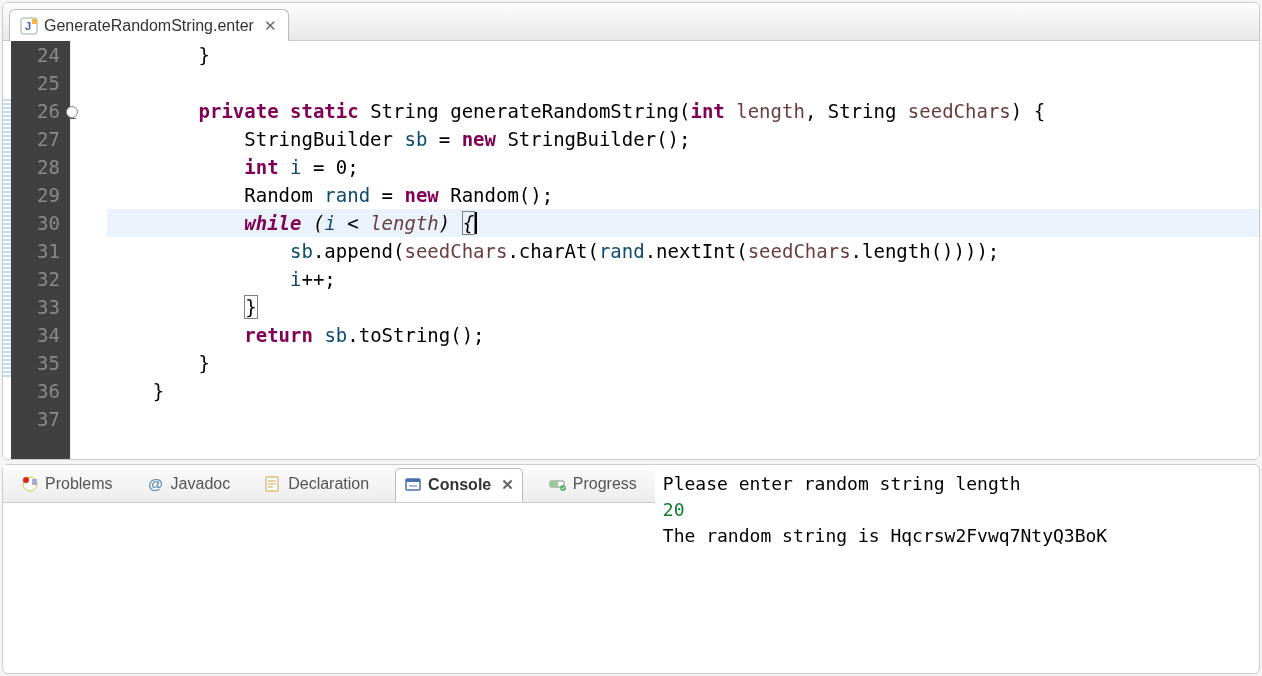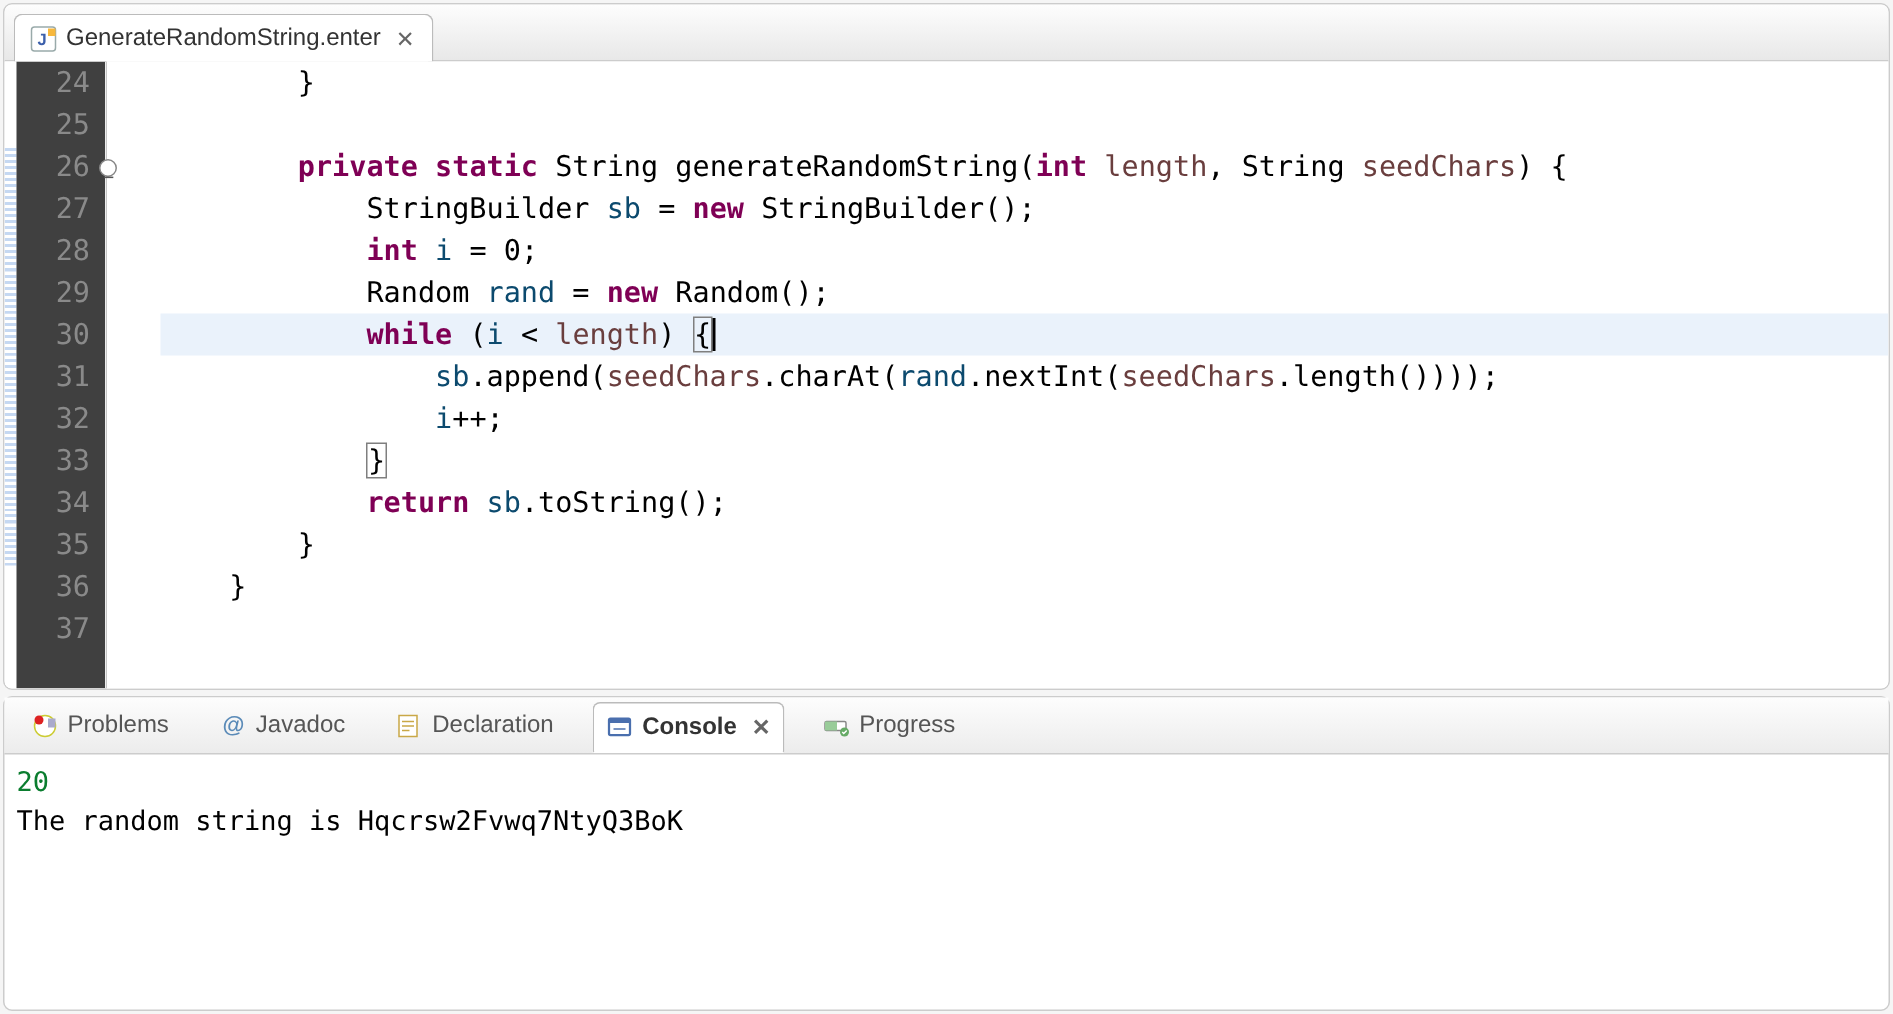--- a/index.html
+++ b/index.html
@@ -118,37 +118,37 @@
   }
   .blue-band .on {
     background: repeating-linear-gradient(0deg,#c5d8f2 0,#c5d8f2 2px,#fff 2px,#fff 4px);
   }
   .code-lines {
     flex: 1;
     padding-left: 20px;
     white-space: pre;
   }
   .code-line { height: 28px; }
-  .hl { background: #eaf2fb; width: 100%; display: inline-block; }
+  .hl { background: #eaf2fb; width: 100%; display: inline-block; font-style: italic; }
   .kw { color: #7f0055; font-weight: bold; }
   .type { color: #000; }
   .var { color: #0c4a6e; }
   .param { color: #6a3e3e; }
   .plain { color: #000; }
   .match-brace { border: 1px solid #7f7f7f; }
   .cursor { border-left: 2px solid #000; }
 
   .bottom-panel {
     background: #fff;
     border: 1px solid #ccc;
     border-radius: 6px;
     margin: 2px;
     height: 210px;
     display: flex;
-    flex-direction: column;
+    flex-direction: row;
   }
   .bottom-tabs {
     background: linear-gradient(#fdfdfd,#ececec);
     border-bottom: 1px solid #ccc;
     height: 38px;
     display: flex;
     align-items: center;
     gap: 18px;
     padding: 0 10px;
     font-size: 16px;
@@ -292,16 +292,17 @@
             <rect x="1" y="6" width="14" height="6" rx="1" fill="#fff" stroke="#888"></rect>
             <rect x="1" y="6" width="8" height="6" fill="#9c9"></rect>
             <circle cx="14" cy="13" r="3" fill="#6a6"></circle>
             <path d="M12.5 13l1 1 2-2" stroke="#fff" stroke-width="1" fill="none"></path>
           </svg>
       </span>
       <span>Progress</span>
     </div>
   </div>
   <div class="console-body">
+    <div>Please enter random string length</div>
     <div class="console-input">20</div>
     <div>The random string is Hqcrsw2Fvwq7NtyQ3BoK</div>
   </div>
 </div>
 
 </body></html>

